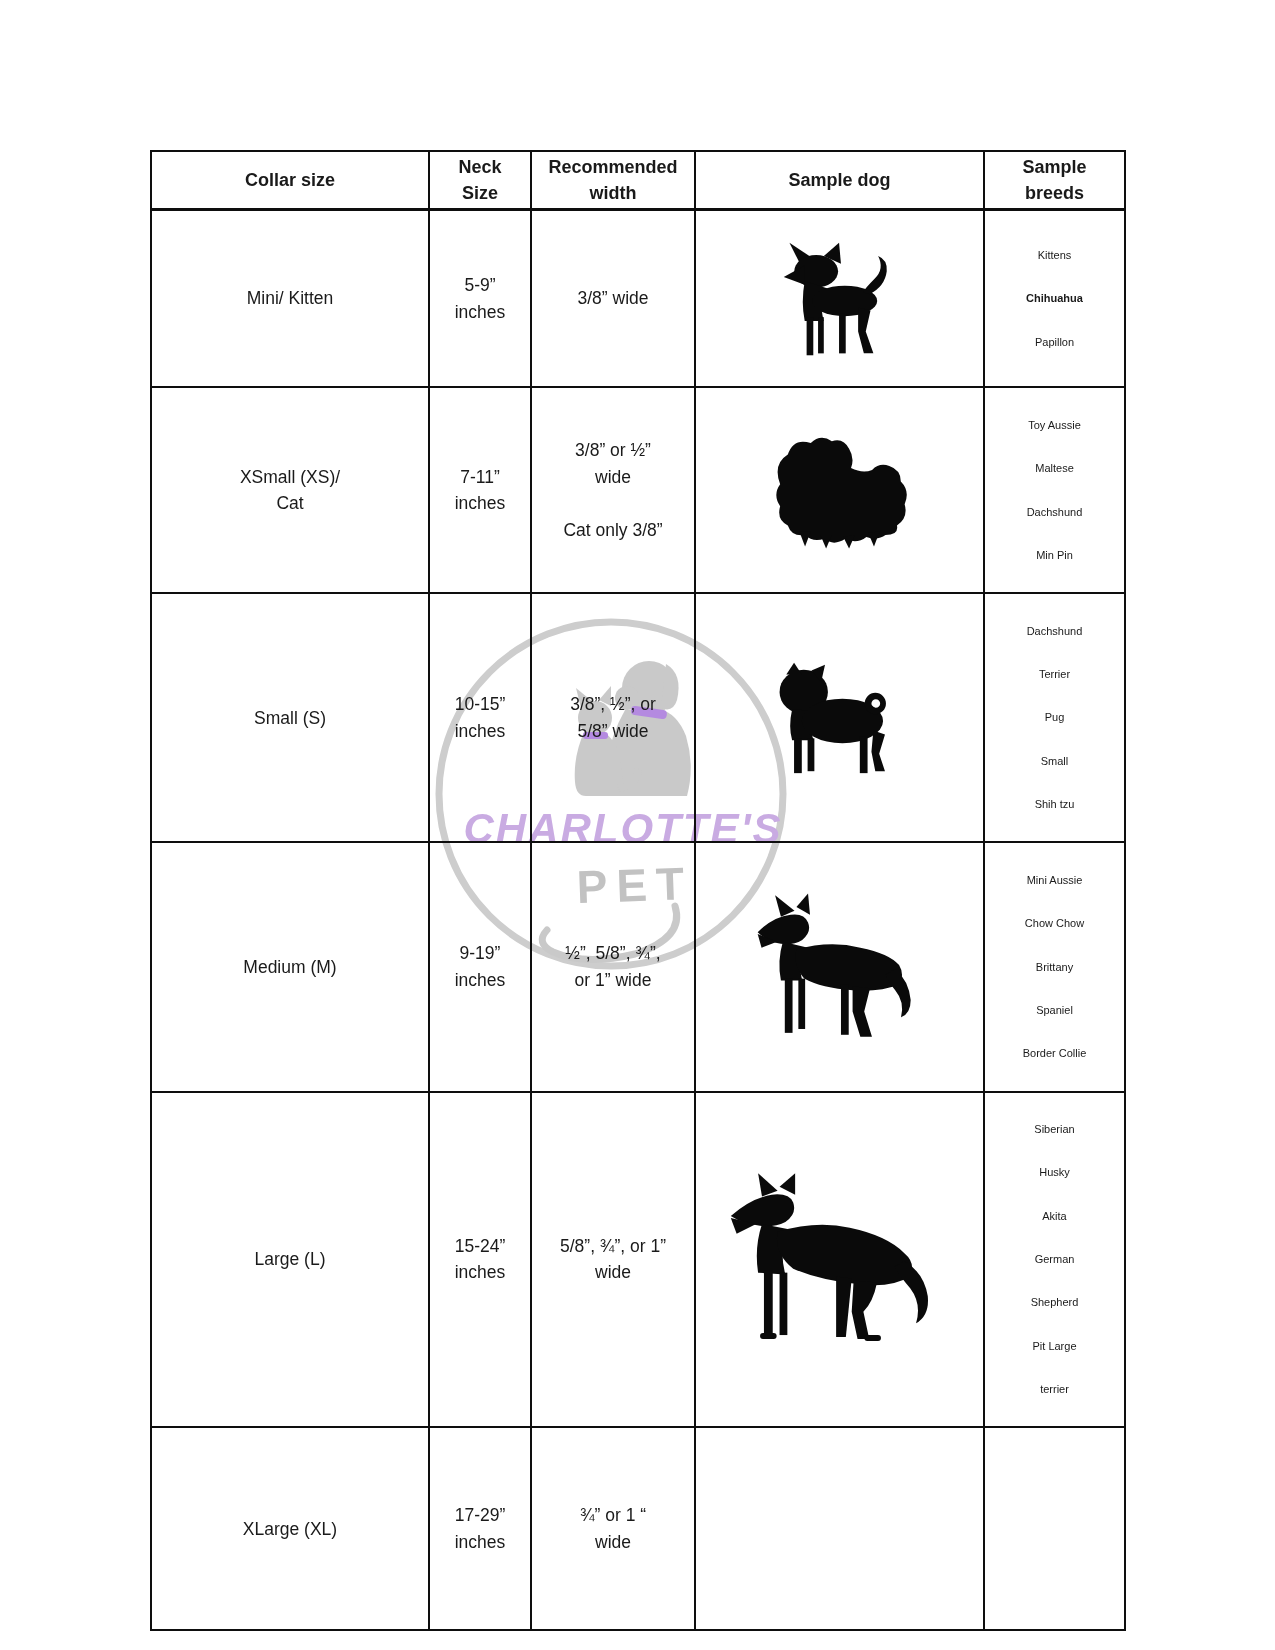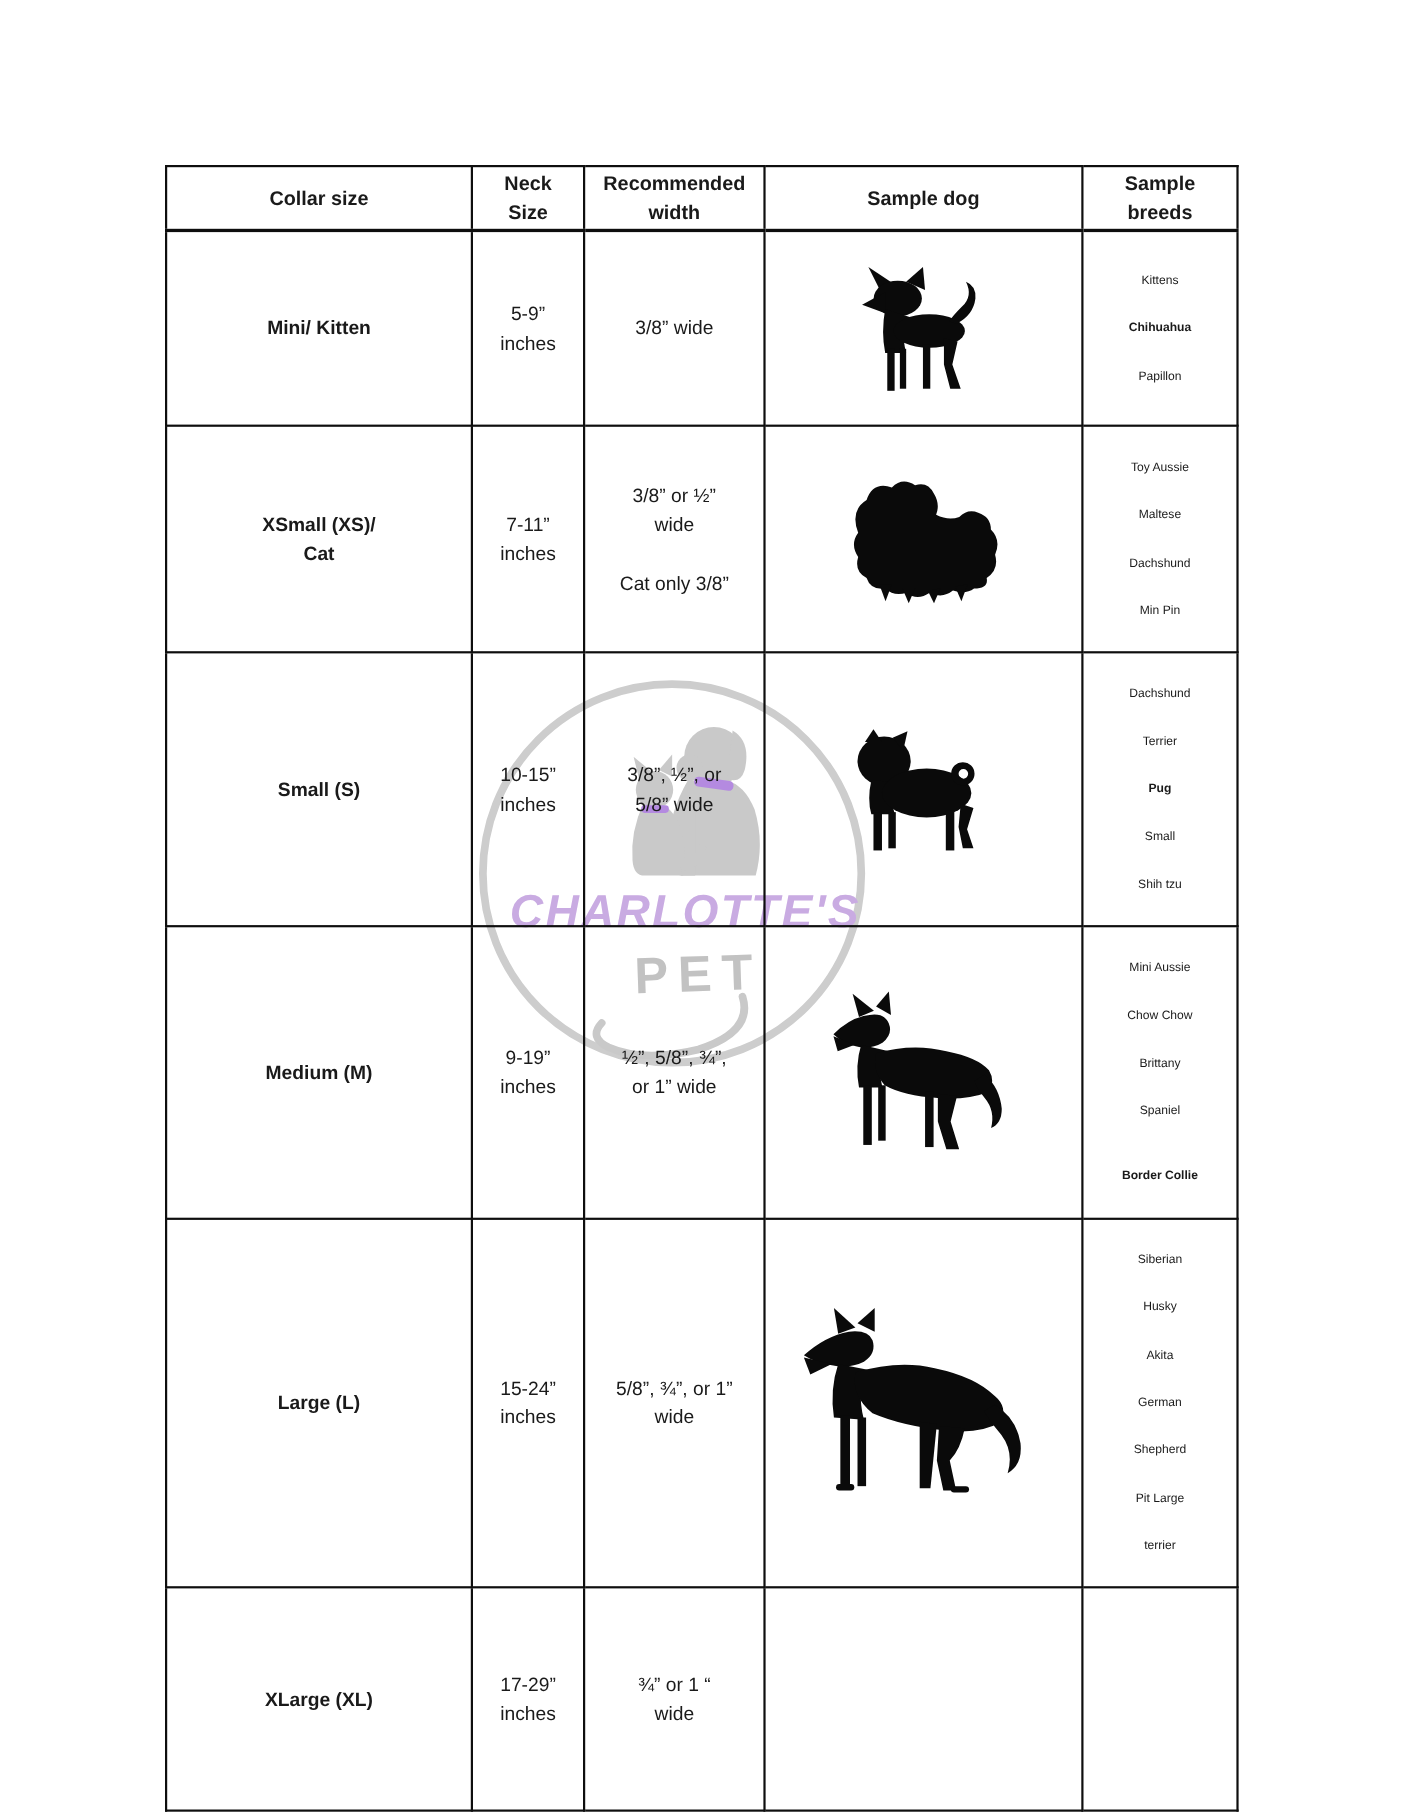--- a/index.html
+++ b/index.html
@@ -29,21 +29,21 @@
     background:transparent;
     text-align:center;vertical-align:middle;
     padding:2px 4px;
     font-size:17.5px;line-height:1.52;
     white-space:pre-line;
   }
   .size-chart thead th{
     font-weight:bold;font-size:18px;line-height:1.45;
     border-bottom:3px solid #0e0e0e;
   }
-  .collar-cell{font-weight:bold;}
+  .collar-cell{font-weight:normal;}
   .breed-line{font-size:11px;line-height:1.52;}
   .dog-cell svg{display:block;margin:0 auto;}
   .dog-fill{fill:#0a0a0a;}
 </style>
 </head>
 <body>
 
 <div class="page">
 
   <svg class="watermark" viewBox="0 0 390 390">
@@ -171,21 +171,21 @@
               <rect x="30" y="82" width="8" height="36"></rect>
               <rect x="44" y="82" width="7" height="34"></rect>
               <rect x="98" y="80" width="8" height="38"></rect>
               <path d="M112,74 L124,78 L118,98 L124,116 L114,116 L110,96 Z"></path>
             </g>
           </svg>
         </td>
         <td>
           <div class="breed-line">Dachshund</div>
           <div class="breed-line">Terrier</div>
-          <div class="breed-line" style="font-weight: bold;">Pug</div>
+          <div class="breed-line" style="font-weight: normal;">Pug</div>
           <div class="breed-line">Small</div>
           <div class="breed-line">Shih tzu</div>
         </td>
       </tr>
 
       <tr style="height:189px">
         <td class="collar-cell">Medium (M)</td>
         <td>9-19”
 inches</td>
         <td>½”, 5/8”, ¾”,
@@ -205,21 +205,21 @@
               <path d="M108,96 L126,98 L120,122 L128,148 L116,148 L108,122 Z"></path>
               <rect x="96" y="94" width="8" height="52"></rect>
             </g>
           </svg>
         </td>
         <td>
           <div class="breed-line">Mini Aussie</div>
           <div class="breed-line">Chow Chow</div>
           <div class="breed-line">Brittany</div>
           <div class="breed-line">Spaniel</div>
-          <div class="breed-line" style="font-weight: bold; margin-top: 16px;">Border Collie</div>
+          <div class="breed-line" style="font-weight: normal;">Border Collie</div>
         </td>
       </tr>
 
       <tr style="height:226px">
         <td class="collar-cell">Large (L)</td>
         <td>15-24”
 inches</td>
         <td>5/8”, ¾”, or 1”
 wide</td>
         <td class="dog-cell">

